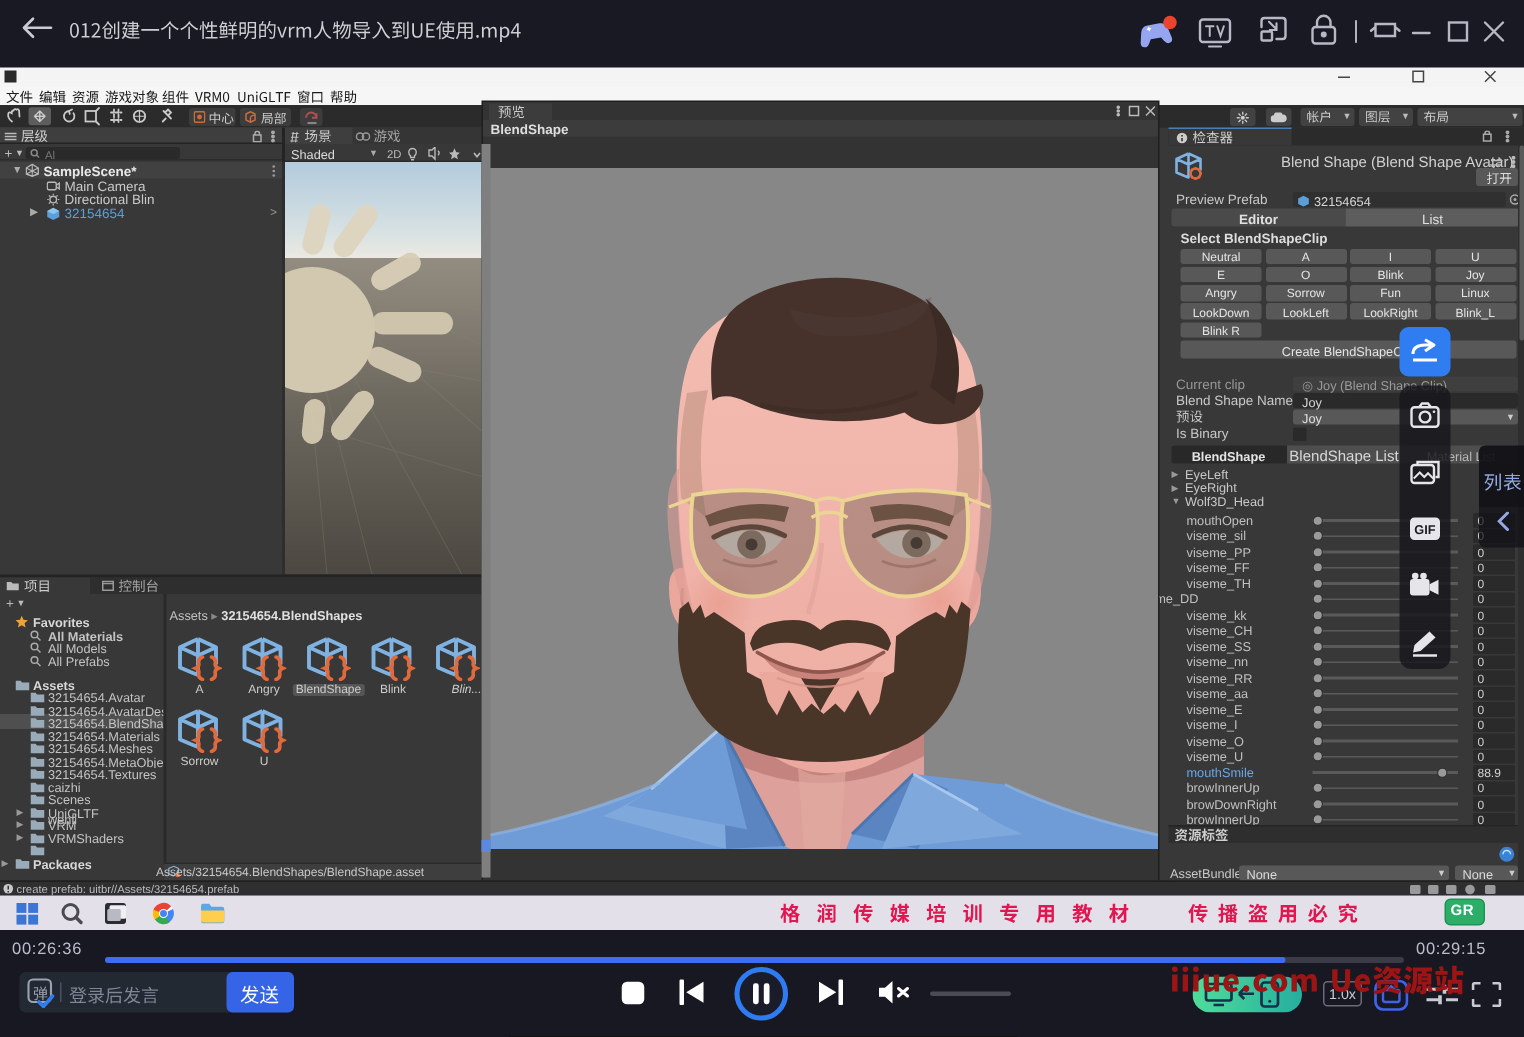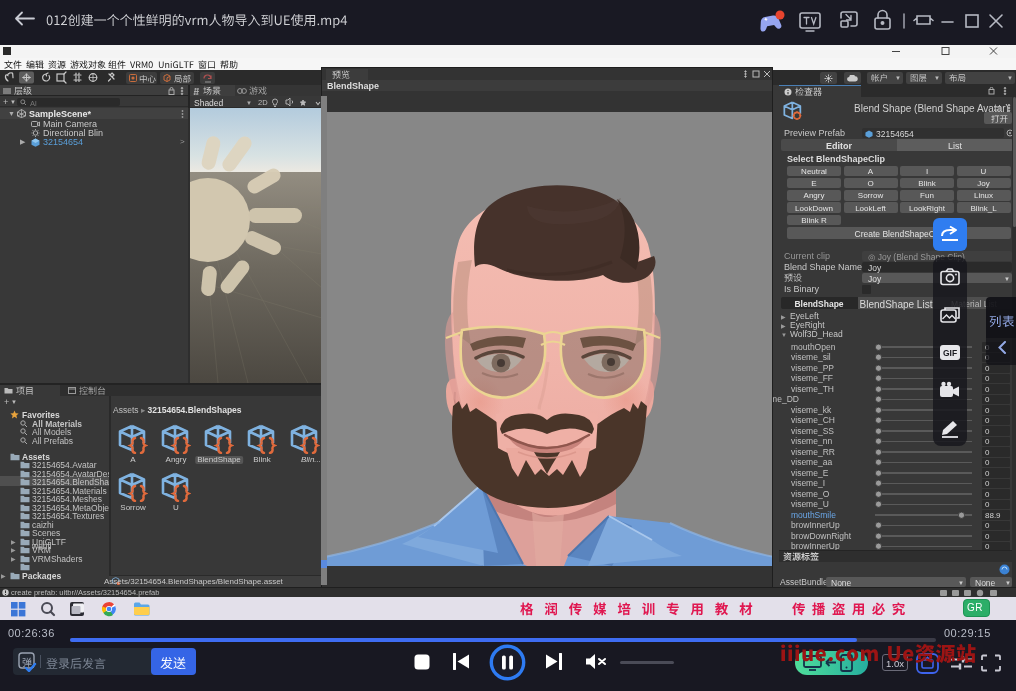--- a/index.html
+++ b/index.html
@@ -924,21 +924,21 @@
         <path d="M0 5 h15.5 v6.5 q0 1.5 -1.5 1.5 h-12.5 q-1.5 0 -1.5-1.5z" fill="#ffce4d"></path>
       </g>
 </svg>
 <svg class="t" style="left:520px;top:613.5px;">
       <path fill="#e01750" d="M8.0 -8.7H10.2C9.9 -8.1 9.5 -7.5 9.1 -7.0C8.6 -7.5 8.2 -8.0 7.9 -8.5ZM2.4 -11.5V-8.7H0.6V-7.2H2.3C1.9 -5.5 1.1 -3.7 0.3 -2.6C0.5 -2.2 0.9 -1.6 1.0 -1.2C1.5 -1.9 2.0 -2.9 2.4 -4.0V1.2H3.9V-5.0C4.2 -4.6 4.5 -4.1 4.7 -3.7L4.8 -3.9C5.0 -3.6 5.3 -3.2 5.5 -2.8L6.2 -3.1V1.2H7.7V0.7H10.5V1.2H12.1V-3.3L12.3 -3.2C12.5 -3.6 13.0 -4.2 13.3 -4.5C12.1 -4.8 11.1 -5.4 10.2 -6.0C11.1 -7.0 11.8 -8.2 12.3 -9.6L11.3 -10.1L11.0 -10.0H8.8C9.0 -10.4 9.1 -10.7 9.3 -11.1L7.7 -11.5C7.2 -10.2 6.4 -8.9 5.4 -7.9V-8.7H3.9V-11.5ZM7.7 -0.6V-2.5H10.5V-0.6ZM7.6 -3.9C8.2 -4.2 8.7 -4.5 9.2 -5.0C9.6 -4.6 10.2 -4.2 10.7 -3.9ZM7.0 -7.4C7.3 -6.9 7.7 -6.5 8.1 -6.0C7.2 -5.3 6.2 -4.7 5.1 -4.3L5.5 -5.0C5.3 -5.3 4.3 -6.5 3.9 -6.9V-7.2H5.1C5.4 -6.9 5.8 -6.5 6.0 -6.3C6.4 -6.6 6.7 -7.0 7.0 -7.4Z M25.1 -10.1C25.9 -9.8 26.8 -9.2 27.3 -8.7L28.2 -10.0C27.8 -10.5 26.8 -11.0 26.0 -11.3ZM24.7 -6.6C25.5 -6.2 26.4 -5.7 26.8 -5.3L27.8 -6.6C27.3 -7.0 26.3 -7.5 25.6 -7.8ZM24.9 0.2 26.3 1.0C26.9 -0.3 27.5 -1.8 28.0 -3.3L26.6 -4.1C26.1 -2.6 25.4 -0.9 24.9 0.2ZM28.0 -8.6V1.1H29.5V-8.6ZM28.4 -10.8C29.0 -10.2 29.7 -9.3 29.9 -8.7L31.1 -9.5C30.8 -10.1 30.1 -11.0 29.5 -11.6ZM30.0 -2.2V-0.8H35.0V-2.2H33.3V-3.9H34.7V-5.3H33.3V-6.8H34.9V-8.2H30.2V-6.8H31.8V-5.3H30.3V-3.9H31.8V-2.2ZM31.4 -10.9V-9.4H35.6V-0.7C35.6 -0.4 35.5 -0.4 35.2 -0.3C35.0 -0.3 34.1 -0.3 33.3 -0.4C33.6 0.0 33.8 0.8 33.8 1.2C35.0 1.2 35.8 1.2 36.3 0.9C36.8 0.6 37.0 0.2 37.0 -0.7V-10.9Z M51.9 -11.4C51.3 -9.5 50.1 -7.6 48.9 -6.3C49.1 -6.0 49.6 -5.1 49.7 -4.7C50.0 -5.0 50.3 -5.3 50.6 -5.7V1.2H52.2V-8.1C52.7 -9.0 53.1 -10.0 53.5 -10.9ZM54.8 -1.6C56.1 -0.7 57.7 0.5 58.5 1.2L59.6 0.0C59.3 -0.3 58.9 -0.6 58.3 -1.0C59.4 -2.1 60.5 -3.3 61.3 -4.2L60.2 -5.0L60.0 -4.9H56.1L56.4 -6.0H61.7V-7.5H56.8L57.1 -8.6H61.0V-10.0H57.5L57.7 -11.1L56.1 -11.3L55.8 -10.0H53.4V-8.6H55.5L55.2 -7.5H52.7V-6.0H54.7C54.5 -5.0 54.2 -4.1 53.9 -3.4H58.5C58.0 -2.9 57.5 -2.4 57.0 -1.9C56.7 -2.1 56.3 -2.3 55.9 -2.5Z M76.7 -7.3C76.6 -5.8 76.4 -4.5 76.0 -3.5L75.3 -4.0C75.6 -5.0 75.8 -6.2 76.0 -7.3ZM73.8 -3.5C74.3 -3.1 74.8 -2.6 75.4 -2.1C74.9 -1.2 74.2 -0.5 73.4 -0.1C73.7 0.2 74.1 0.8 74.3 1.2C75.2 0.7 75.9 -0.0 76.5 -0.9C76.8 -0.6 77.0 -0.3 77.2 0.0L78.3 -1.1C78.0 -1.5 77.6 -1.9 77.2 -2.4C77.8 -4.0 78.1 -6.0 78.2 -8.7L77.3 -8.8L77.1 -8.8H76.2C76.3 -9.7 76.4 -10.5 76.5 -11.4L75.1 -11.4C75.0 -10.6 74.9 -9.7 74.8 -8.8H73.7V-7.3H74.6C74.3 -5.9 74.0 -4.5 73.8 -3.5ZM79.4 -11.5V-10.1H78.5V-8.7H79.4V-4.8H81.4V-4.0H78.3V-2.6H80.6C79.9 -1.7 78.9 -0.8 77.8 -0.3C78.2 -0.0 78.7 0.6 78.9 0.9C79.8 0.4 80.7 -0.4 81.4 -1.4V1.2H83.0V-1.4C83.6 -0.5 84.4 0.3 85.2 0.9C85.4 0.5 85.9 -0.1 86.3 -0.4C85.4 -0.9 84.3 -1.7 83.6 -2.6H85.9V-4.0H83.0V-4.8H84.8V-8.7H85.9V-10.1H84.8V-11.5H83.3V-10.1H80.9V-11.5ZM83.3 -8.7V-8.0H80.9V-8.7ZM83.3 -6.8V-6.1H80.9V-6.8Z M103.1 -4.0V1.2H104.5V0.7H107.9V1.1H109.4V-4.0ZM104.5 -0.7V-2.5H107.9V-0.7ZM107.7 -8.6C107.5 -7.9 107.2 -6.9 106.9 -6.3H104.1L105.3 -6.6C105.2 -7.2 105.0 -7.9 104.6 -8.6ZM105.2 -11.3C105.3 -10.9 105.4 -10.4 105.5 -10.0H102.5V-8.6H104.5L103.3 -8.2C103.6 -7.6 103.8 -6.8 103.9 -6.3H102.0V-4.8H110.5V-6.3H108.4C108.7 -6.8 108.9 -7.6 109.2 -8.3L108.0 -8.6H110.0V-10.0H107.1C107.0 -10.4 106.8 -11.1 106.6 -11.5ZM97.8 -2.0 98.3 -0.4C99.4 -0.9 100.9 -1.5 102.3 -2.1L102.0 -3.6L100.7 -3.1V-6.7H102.0V-8.2H100.7V-11.3H99.3V-8.2H97.9V-6.7H99.3V-2.6C98.7 -2.3 98.2 -2.2 97.8 -2.0Z M130.1 -10.4V-0.6H131.6V-10.4ZM132.8 -11.1V1.0H134.4V-11.1ZM122.7 -10.3C123.6 -9.6 124.7 -8.7 125.2 -8.1L126.2 -9.3C125.7 -9.9 124.5 -10.7 123.7 -11.3ZM122.2 -7.3V-5.8H123.8V-1.5C123.8 -0.8 123.4 -0.3 123.1 0.0C123.3 0.2 123.8 0.8 123.9 1.1C124.1 0.8 124.6 0.4 126.8 -1.6C126.5 -0.9 126.3 -0.3 125.9 0.3C126.3 0.5 127.1 0.9 127.5 1.2C128.8 -1.0 128.9 -3.7 128.9 -6.3V-11.1H127.3V-6.3C127.3 -4.8 127.2 -3.3 126.8 -1.8C126.6 -2.1 126.4 -2.7 126.3 -3.1L125.3 -2.3V-7.3Z M151.4 -11.6 151.1 -10.2H147.9V-8.7H150.7L150.4 -7.5H146.8V-6.0H150.0C149.7 -5.0 149.4 -4.1 149.1 -3.4L150.4 -3.3H150.9H155.1C154.6 -2.8 153.9 -2.1 153.3 -1.6C152.2 -1.9 151.2 -2.2 150.3 -2.4L149.4 -1.2C151.6 -0.6 154.5 0.5 155.9 1.3L156.9 -0.1C156.4 -0.4 155.7 -0.7 155.0 -0.9C156.1 -2.1 157.3 -3.2 158.2 -4.2L157.0 -4.9L156.7 -4.8H151.3L151.7 -6.0H158.8V-7.5H152.1L152.4 -8.7H157.9V-10.2H152.8L153.1 -11.3Z M172.4 -10.6V-5.7C172.4 -3.8 172.2 -1.4 170.8 0.2C171.1 0.4 171.8 1.0 172.0 1.3C173.0 0.2 173.5 -1.3 173.7 -2.7H176.5V1.0H178.2V-2.7H181.0V-0.7C181.0 -0.5 180.9 -0.4 180.7 -0.4C180.4 -0.4 179.5 -0.4 178.8 -0.4C179.0 0.0 179.2 0.7 179.3 1.1C180.5 1.1 181.3 1.1 181.9 0.9C182.4 0.6 182.6 0.2 182.6 -0.7V-10.6ZM174.0 -9.0H176.5V-7.5H174.0ZM181.0 -9.0V-7.5H178.2V-9.0ZM174.0 -5.9H176.5V-4.3H173.9C173.9 -4.8 174.0 -5.3 174.0 -5.7ZM181.0 -5.9V-4.3H178.2V-5.9Z M203.1 -11.5C202.9 -9.8 202.4 -8.2 201.8 -6.9V-8.0H201.1C201.6 -8.8 202.0 -9.7 202.4 -10.7L200.9 -11.1C200.7 -10.5 200.4 -9.9 200.1 -9.3V-10.2H198.8V-11.5H197.3V-10.2H195.7V-8.9H197.3V-8.0H195.2V-6.6H198.0C197.8 -6.3 197.5 -6.1 197.3 -5.9H196.4V-5.2C196.0 -4.9 195.5 -4.7 195.0 -4.4C195.4 -4.1 195.9 -3.5 196.1 -3.2C196.9 -3.6 197.5 -4.1 198.2 -4.6H199.0C198.7 -4.3 198.3 -4.0 197.9 -3.7V-2.9L195.2 -2.7L195.3 -1.3L197.9 -1.5V-0.4C197.9 -0.2 197.9 -0.2 197.7 -0.2C197.5 -0.2 196.9 -0.2 196.4 -0.2C196.6 0.2 196.8 0.8 196.9 1.2C197.7 1.2 198.4 1.2 198.8 0.9C199.3 0.7 199.4 0.4 199.4 -0.3V-1.6L201.9 -1.8V-3.2L199.4 -3.0V-3.4C200.1 -3.9 200.8 -4.6 201.3 -5.2C201.6 -4.9 202.0 -4.5 202.2 -4.3C202.4 -4.6 202.6 -4.9 202.8 -5.3C203.1 -4.3 203.4 -3.4 203.8 -2.5C203.0 -1.5 202.1 -0.8 200.8 -0.2C201.1 0.1 201.6 0.9 201.8 1.3C202.9 0.7 203.9 -0.1 204.6 -0.9C205.2 -0.1 206.0 0.7 206.9 1.2C207.2 0.8 207.7 0.1 208.0 -0.2C207.0 -0.7 206.2 -1.5 205.6 -2.4C206.4 -3.8 206.8 -5.5 207.1 -7.5H207.9V-9.0H204.3C204.5 -9.7 204.6 -10.5 204.8 -11.2ZM199.5 -5.9 200.1 -6.6H201.6C201.4 -6.2 201.2 -5.9 201.0 -5.6L200.5 -6.0L200.2 -5.9ZM198.8 -8.9H199.8C199.7 -8.6 199.4 -8.3 199.2 -8.0H198.8ZM205.4 -7.5C205.3 -6.3 205.0 -5.3 204.7 -4.3C204.3 -5.3 204.1 -6.4 203.9 -7.5Z M229.2 -11.4V-8.7H225.6V-7.1H228.7C227.7 -5.2 226.1 -3.2 224.4 -2.1C224.8 -1.8 225.3 -1.2 225.6 -0.8C226.9 -1.8 228.2 -3.3 229.2 -4.9V-0.8C229.2 -0.5 229.1 -0.5 228.9 -0.5C228.6 -0.5 227.8 -0.5 227.0 -0.5C227.2 -0.0 227.5 0.7 227.6 1.1C228.7 1.1 229.6 1.1 230.2 0.8C230.7 0.6 230.9 0.1 230.9 -0.8V-7.1H232.2V-8.7H230.9V-11.4ZM221.8 -11.5V-8.7H219.8V-7.1H221.6C221.2 -5.5 220.3 -3.7 219.4 -2.6C219.6 -2.2 220.0 -1.5 220.2 -1.0C220.8 -1.8 221.4 -2.8 221.8 -4.0V1.2H223.5V-4.9C223.9 -4.4 224.4 -3.7 224.6 -3.3L225.6 -4.7C225.3 -5.0 224.0 -6.3 223.5 -6.8V-7.1H225.2V-8.7H223.5V-11.5Z"></path>
     </svg>
 <svg class="t" style="left:792px;top:613.5px;">
       <path fill="#e01750" d="M3.2 -11.4C2.6 -9.5 1.4 -7.6 0.2 -6.3C0.4 -6.0 0.9 -5.1 1.0 -4.7C1.3 -5.0 1.6 -5.3 1.9 -5.7V1.2H3.5V-8.1C4.0 -9.0 4.4 -10.0 4.8 -10.9ZM6.1 -1.6C7.4 -0.7 9.0 0.5 9.8 1.2L10.9 0.0C10.6 -0.3 10.2 -0.6 9.6 -1.0C10.7 -2.1 11.8 -3.3 12.6 -4.2L11.5 -5.0L11.3 -4.9H7.4L7.7 -6.0H13.0V-7.5H8.1L8.4 -8.6H12.3V-10.0H8.8L9.0 -11.1L7.4 -11.3L7.1 -10.0H4.7V-8.6H6.8L6.5 -7.5H4.0V-6.0H6.0C5.8 -5.0 5.5 -4.1 5.2 -3.4H9.8C9.3 -2.9 8.8 -2.4 8.3 -1.9C8.0 -2.1 7.6 -2.3 7.2 -2.5Z M27.9 -9.7V-8.1H26.7L27.4 -8.3C27.3 -8.7 27.0 -9.2 26.8 -9.6ZM21.9 -11.5V-8.9H20.4V-7.4H21.9V-5.0C21.2 -4.8 20.7 -4.6 20.2 -4.5L20.5 -2.9L21.9 -3.4V-0.5C21.9 -0.3 21.8 -0.3 21.7 -0.3C21.5 -0.3 21.0 -0.3 20.5 -0.3C20.7 0.1 20.9 0.8 20.9 1.2C21.8 1.2 22.4 1.2 22.8 0.9C23.2 0.7 23.4 0.2 23.4 -0.5V-3.9L24.6 -4.3C24.7 -4.1 24.9 -3.9 25.0 -3.8L25.3 -3.9V1.2H26.7V0.7H30.6V1.1H32.1V-3.9L32.2 -3.9C32.4 -4.2 32.9 -4.8 33.2 -5.0C32.3 -5.4 31.3 -6.1 30.6 -6.8H32.8V-8.1H31.2C31.5 -8.6 31.8 -9.1 32.0 -9.6L30.7 -10.0C30.5 -9.4 30.1 -8.7 29.8 -8.1H29.4V-9.8L30.7 -10.0C31.3 -10.1 31.8 -10.1 32.3 -10.2L31.5 -11.4C29.8 -11.1 27.1 -10.8 24.7 -10.7C24.9 -10.4 25.0 -9.9 25.1 -9.6L26.4 -9.6L25.5 -9.3C25.7 -9.0 25.9 -8.5 26.0 -8.1H24.7V-6.8H26.8C26.2 -6.1 25.4 -5.5 24.5 -5.1L24.4 -5.8L23.4 -5.5V-7.4H24.6V-8.9H23.4V-11.5ZM27.9 -6.1V-4.5H29.4V-6.3C29.9 -5.5 30.7 -4.8 31.5 -4.3H25.9C26.7 -4.8 27.4 -5.4 27.9 -6.1ZM27.9 -3.1V-2.3H26.7V-3.1ZM29.3 -3.1H30.6V-2.3H29.3ZM27.9 -1.2V-0.5H26.7V-1.2ZM29.3 -1.2H30.6V-0.5H29.3Z M40.7 -9.9C41.6 -9.6 42.7 -9.0 43.3 -8.6L44.2 -9.9C43.6 -10.3 42.4 -10.8 41.6 -11.1ZM40.4 -5.7 41.1 -4.1C42.1 -4.8 43.3 -5.5 44.4 -6.3L43.9 -7.7C42.6 -6.9 41.3 -6.1 40.4 -5.7ZM42.0 -3.8V-0.6H40.5V0.9H52.8V-0.6H51.3V-3.8H44.6C46.6 -4.5 47.7 -5.4 48.4 -6.5C49.1 -5.1 50.2 -4.3 52.0 -3.9C52.1 -4.3 52.5 -4.9 52.9 -5.3C50.7 -5.6 49.6 -6.6 49.1 -8.2L49.2 -8.8H50.6C50.5 -8.3 50.3 -7.8 50.2 -7.5L51.6 -7.1C52.0 -7.8 52.4 -8.9 52.7 -9.9L51.5 -10.2L51.2 -10.1H47.0C47.2 -10.4 47.3 -10.8 47.4 -11.1L45.8 -11.5C45.4 -10.2 44.7 -8.9 43.8 -8.0C44.2 -7.8 44.8 -7.3 45.1 -7.0C45.5 -7.5 46.0 -8.1 46.4 -8.8H47.5C47.2 -7.2 46.4 -5.9 43.5 -5.2C43.8 -4.8 44.2 -4.3 44.4 -3.8ZM43.5 -0.6V-2.5H44.6V-0.6ZM46.1 -0.6V-2.5H47.2V-0.6ZM48.6 -0.6V-2.5H49.8V-0.6Z M61.8 -10.6V-5.7C61.8 -3.8 61.6 -1.4 60.2 0.2C60.5 0.4 61.2 1.0 61.4 1.3C62.4 0.2 62.9 -1.3 63.1 -2.7H65.9V1.0H67.6V-2.7H70.4V-0.7C70.4 -0.5 70.3 -0.4 70.1 -0.4C69.8 -0.4 68.9 -0.4 68.2 -0.4C68.4 0.0 68.6 0.7 68.7 1.1C69.9 1.1 70.7 1.1 71.3 0.9C71.8 0.6 72.0 0.2 72.0 -0.7V-10.6ZM63.4 -9.0H65.9V-7.5H63.4ZM70.4 -9.0V-7.5H67.6V-9.0ZM63.4 -5.9H65.9V-4.3H63.3C63.3 -4.8 63.4 -5.3 63.4 -5.7ZM70.4 -5.9V-4.3H67.6V-5.9Z M83.8 -10.3C84.9 -9.6 86.3 -8.5 87.1 -7.9L88.1 -9.2C87.4 -9.8 86.0 -10.8 84.9 -11.5ZM81.5 -7.8C81.3 -6.2 80.8 -4.5 80.1 -3.3L81.7 -2.8C82.3 -3.9 82.8 -5.8 83.1 -7.4ZM89.5 -6.2C90.3 -4.9 91.1 -3.2 91.4 -2.1L93.0 -2.9C92.6 -4.0 91.8 -5.6 90.9 -6.9ZM90.1 -10.7C89.1 -8.5 87.5 -6.2 85.4 -4.3V-8.4H83.7V-2.9C82.6 -2.0 81.4 -1.3 80.1 -0.7C80.5 -0.4 80.9 0.2 81.2 0.6C82.1 0.1 82.9 -0.4 83.7 -0.9C83.8 0.6 84.3 1.0 86.0 1.0C86.4 1.0 88.0 1.0 88.4 1.0C90.1 1.0 90.6 0.3 90.8 -2.2C90.3 -2.3 89.6 -2.6 89.2 -2.9C89.1 -1.0 89.0 -0.6 88.3 -0.6C87.9 -0.6 86.5 -0.6 86.2 -0.6C85.5 -0.6 85.4 -0.7 85.4 -1.4V-2.2C88.1 -4.4 90.3 -7.2 91.8 -10.0Z M104.8 -8.5C103.7 -7.7 102.1 -7.0 100.9 -6.6L101.9 -5.4C103.3 -5.9 104.9 -6.8 106.1 -7.7ZM107.1 -7.7C108.4 -7.0 110.1 -6.1 110.9 -5.4L112.1 -6.4C111.2 -7.1 109.4 -8.0 108.2 -8.5ZM104.7 -6.2V-5.0H101.4V-3.5H104.6C104.4 -2.3 103.4 -1.0 100.3 -0.2C100.7 0.2 101.2 0.8 101.4 1.2C105.1 0.1 106.1 -1.7 106.3 -3.5H108.3V-1.1C108.3 0.5 108.7 1.0 110.0 1.0C110.2 1.0 110.9 1.0 111.2 1.0C112.3 1.0 112.8 0.4 112.9 -1.8C112.5 -1.9 111.8 -2.2 111.4 -2.5C111.4 -0.8 111.3 -0.6 111.0 -0.6C110.9 -0.6 110.4 -0.6 110.3 -0.6C110.0 -0.6 109.9 -0.6 109.9 -1.1V-5.0H106.3V-6.2ZM105.2 -11.2C105.4 -10.9 105.5 -10.5 105.6 -10.1H100.6V-7.5H102.2V-8.7H110.7V-7.6H112.4V-10.1H107.6C107.5 -10.6 107.2 -11.2 106.9 -11.6Z"></path>
     </svg>
 <div style="position:absolute;left:963px;top:598.5px;width:27px;height:18.5px;background:#2cae68;border-radius:4px;border:1.5px solid #1d9455;"></div>
-<div class="lt" style="left:967px;top:602.5px;font-size:10px;font-weight:normal;color:#fff;letter-spacing:0.4px">GR</div>
+<div class="lt" style="left:967px;top:602.5px;font-size:10px;font-weight:bold;color:#fff;letter-spacing:0.4px">GR</div>
 <div style="position:absolute;left:0;top:620px;width:1016px;height:71px;background:#181822;"></div>
 <div class="lt" style="left:8px;top:628px;font-size:11px;color:#b9bdc8;letter-spacing:0.5px">00:26:36</div>
 <div class="lt" style="left:944px;top:628px;font-size:11px;color:#b9bdc8;letter-spacing:0.5px">00:29:15</div>
 <div style="position:absolute;left:70px;top:637.5px;width:866px;height:4px;background:#3b3b47;border-radius:2px;"></div>
 <div style="position:absolute;left:70px;top:637.5px;width:787px;height:4px;background:#3e6cf2;border-radius:2px;"></div>
 <div style="position:absolute;left:13px;top:648px;width:183px;height:27px;background:#232933;border-radius:4px;"></div>
 <svg class="ab" style="left:18px;top:652px" width="20" height="20" viewBox="0 0 20 20">
       <rect x="1" y="1" width="15" height="15" rx="3" stroke="#9aa3b2" fill="none" stroke-width="1.4"></rect>
       <path d="M8 16 l3 3 6-7" stroke="#2f7df0" stroke-width="2.4" fill="none" stroke-linecap="round"></path>
     </svg>

